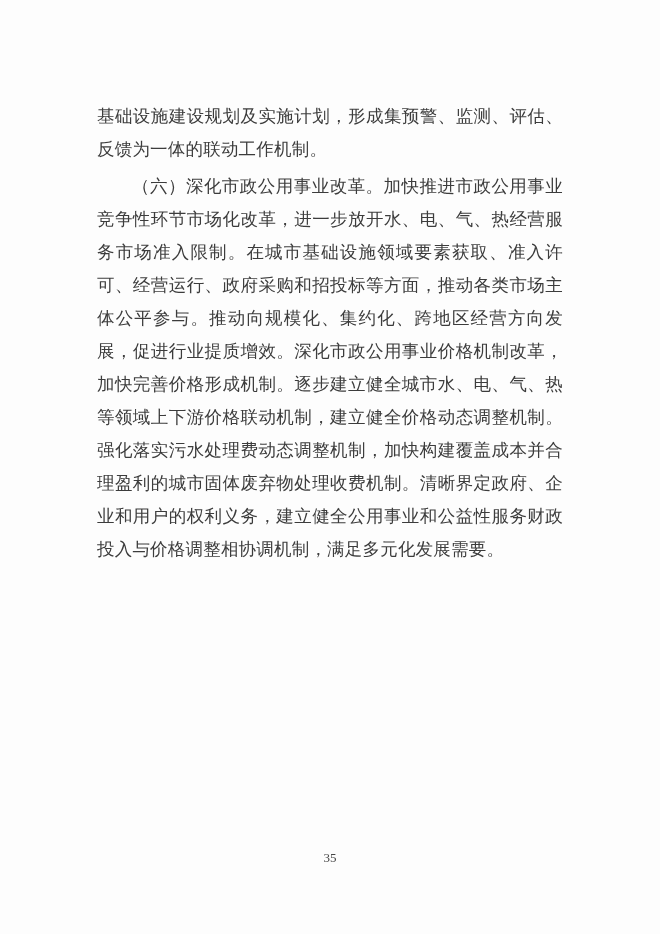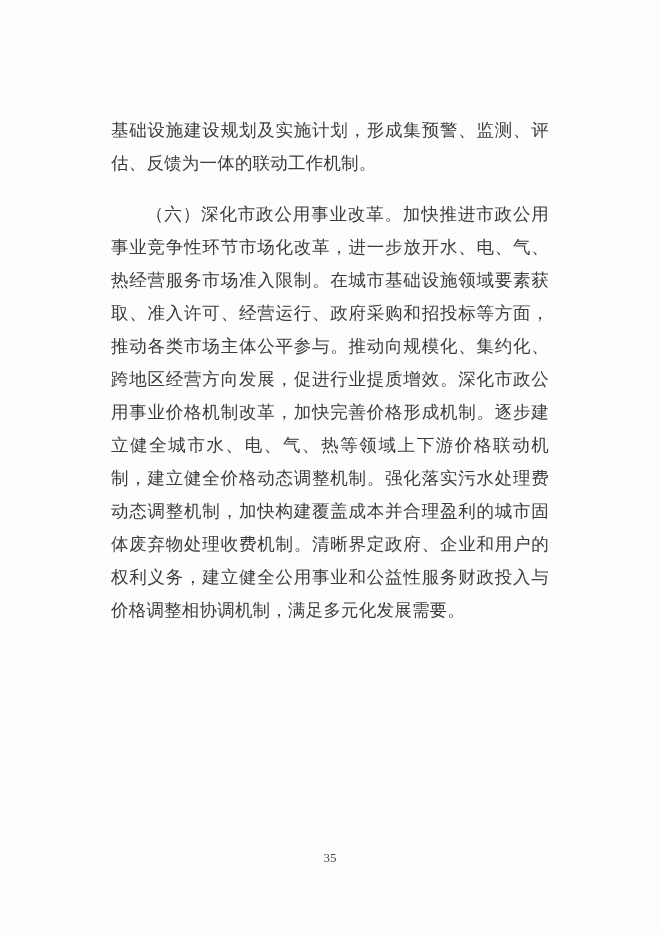--- a/index.html
+++ b/index.html
@@ -21,21 +21,21 @@
     left: 93px;
     top: 96px;
     width: 474px;
     font-size: 17.5px;
     line-height: 33px;
     text-align: justify;
     text-justify: inter-ideograph;
     letter-spacing: 0.2px;
   }
   .para {
-    margin: 18px;
+    margin: 4px;
   }
   .para.indent {
     text-indent: 2em;
   }
   .page-number {
     position: absolute;
     top: 849px;
     left: 0;
     width: 100%;
     text-align: center;

